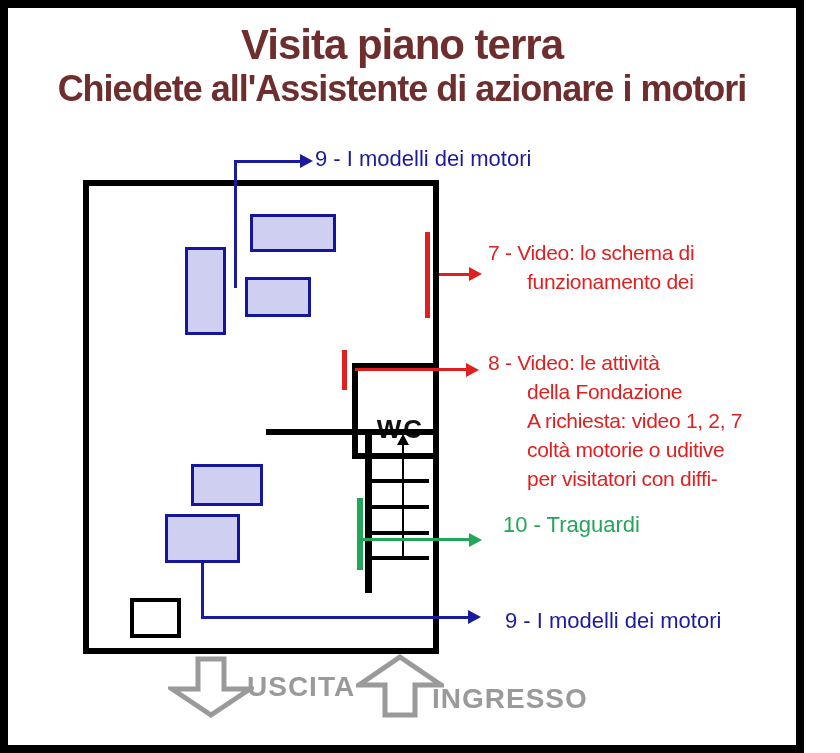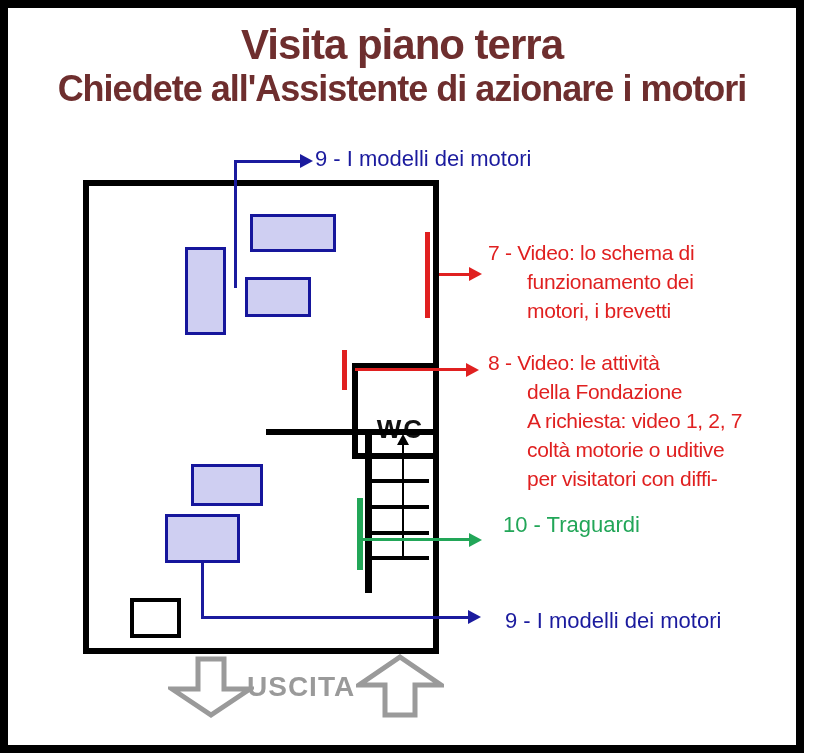--- a/index.html
+++ b/index.html
@@ -115,21 +115,20 @@
 
   <div class="vline" style="left:201px;top:563px;height:56px;background:var(--c-blue);"></div>
   <div class="hline" style="left:201px;top:616px;width:268px;background:var(--c-blue);"></div>
   <div class="tri-r" style="left:468px;top:610px;color:var(--c-blue);"></div>
 
   <div class="lbl lbl-blue" style="left:315px;top:146px;">9 - I modelli dei motori</div>
 
   <div class="red-block" style="left:488px;top:238px;">
     <div>7 - Video: lo schema di</div>
     <div class="cont">funzionamento dei</div>
-    <div class="cont">motori, i brevetti</div>
   </div>
 
   <div class="red-block" style="left:488px;top:348px;">
     <div>8 - Video: le attività</div>
     <div class="cont">della Fondazione</div>
     <div class="cont">A richiesta: video 1, 2, 7</div>
     <div class="cont">coltà motorie o uditive</div>
     <div class="cont">per visitatori con diffi-</div>
   </div>
 
@@ -138,13 +137,14 @@
   <div class="lbl lbl-blue" style="left:505px;top:608px;">9 - I modelli dei motori</div>
 
   <svg class="foot-arrow" style="left:168px;top:656px;" width="86" height="62" viewBox="0 0 86 62">
     <polygon points="30,3 56,3 56,33 82,33 43,59 4,33 30,33" fill="#ffffff" stroke="#9a9a9a" stroke-width="5" stroke-linejoin="miter"></polygon>
   </svg>
   <div class="foot-label" style="left:247px;top:671px;">USCITA</div>
 
   <svg class="foot-arrow" style="left:356px;top:654px;" width="88" height="64" viewBox="0 0 88 64">
     <polygon points="44,3 85,31 59,31 59,61 29,61 29,31 3,31" fill="#ffffff" stroke="#9a9a9a" stroke-width="5" stroke-linejoin="miter"></polygon>
   </svg>
+  <div class="foot-label" style="left:432px;top:683px;">INGRESSO</div>
 </div>
 
 </body></html>

